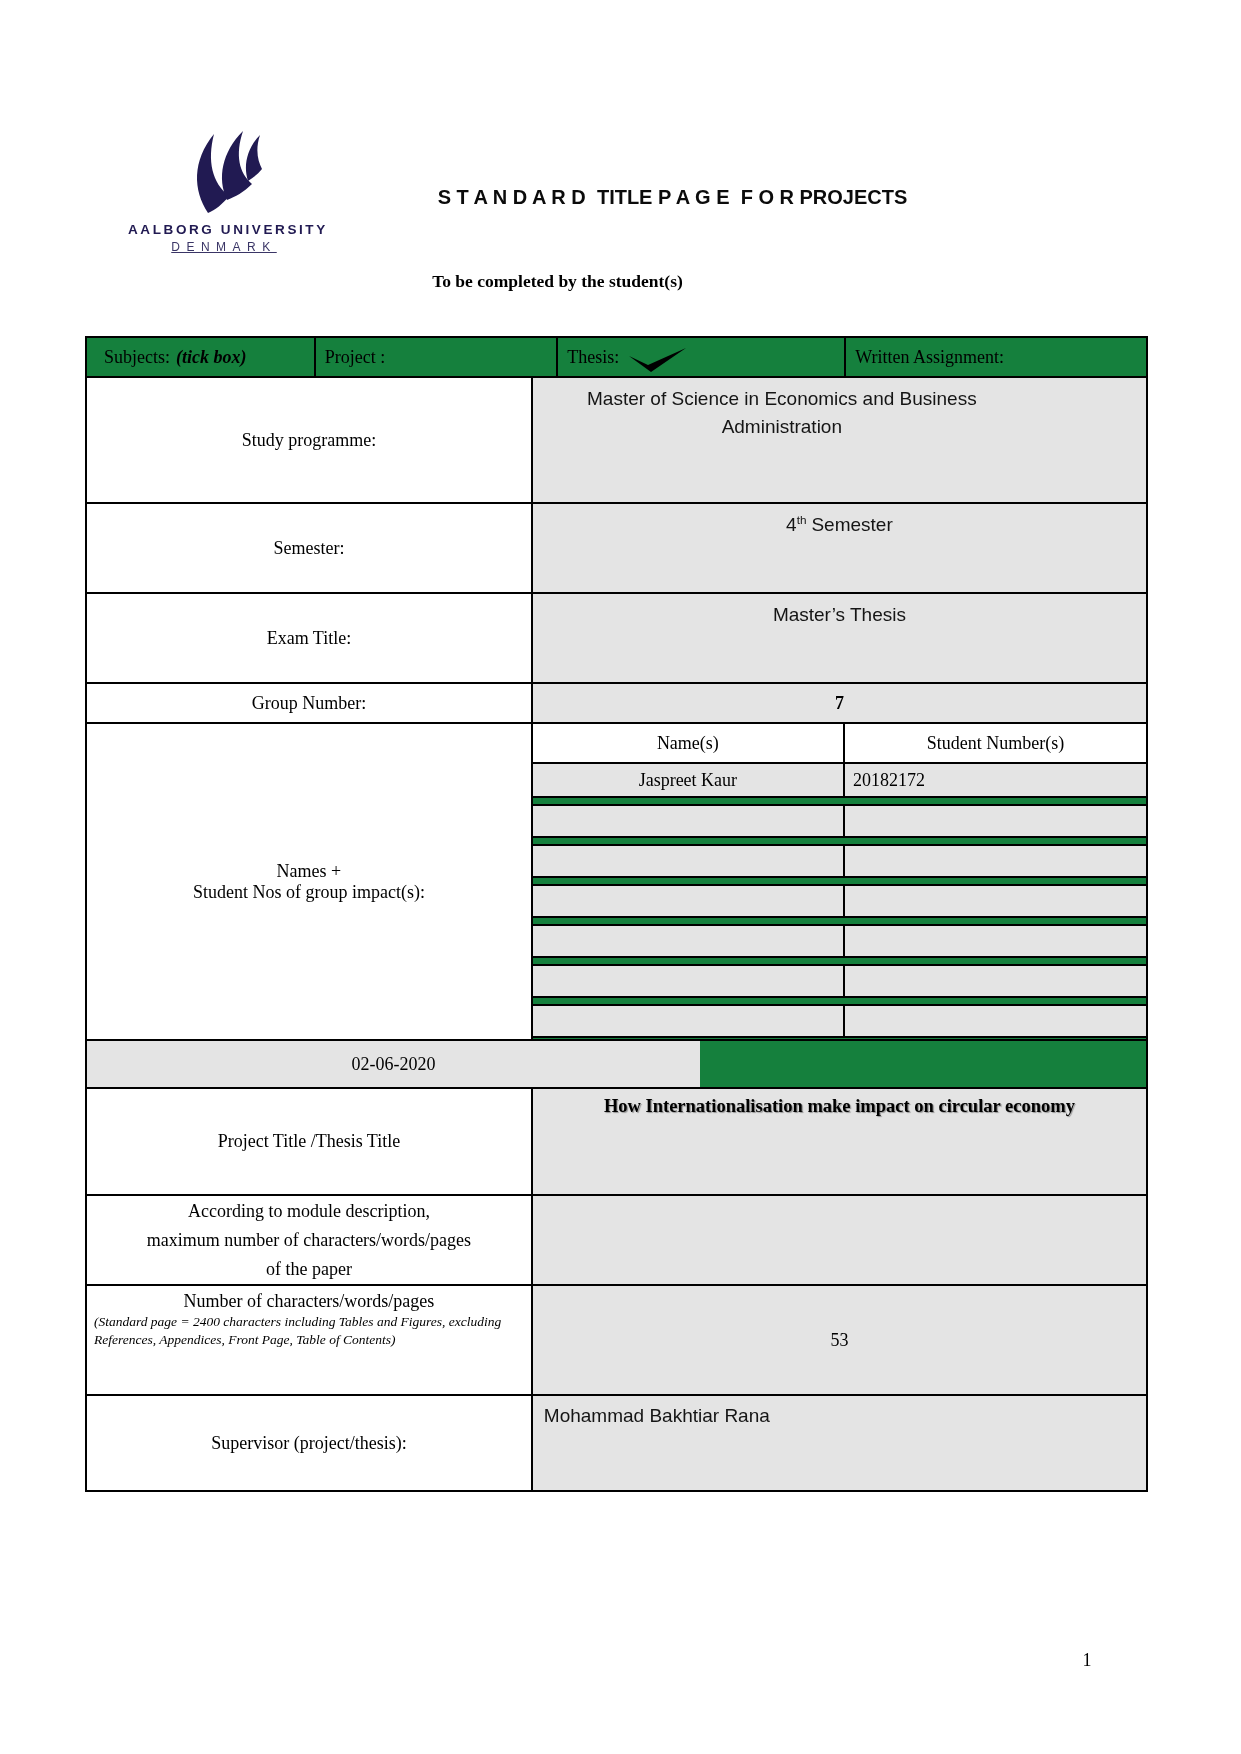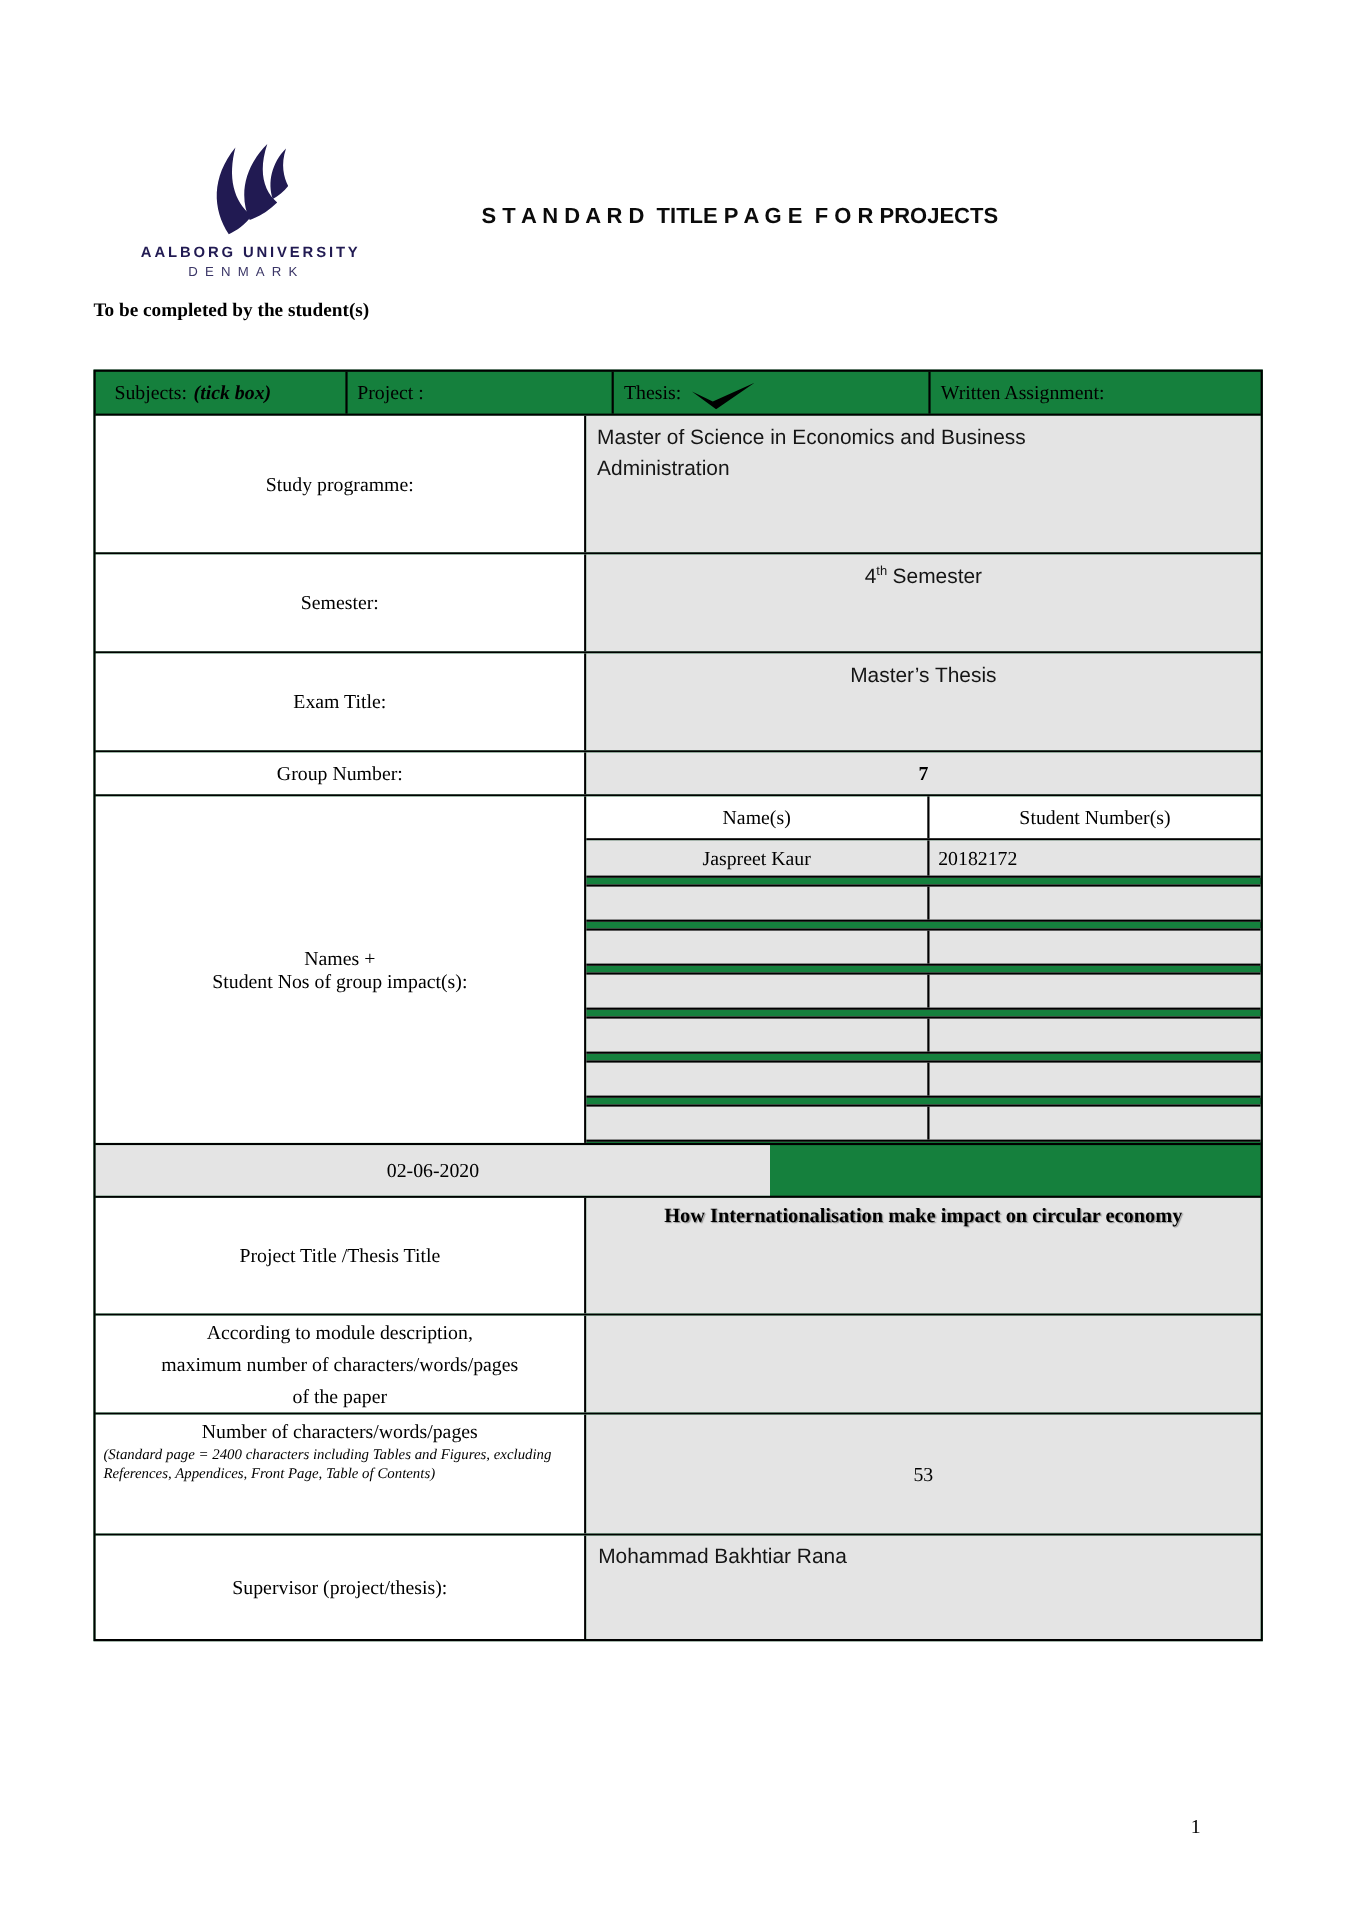--- a/index.html
+++ b/index.html
@@ -16,32 +16,32 @@
 
   
   .logo-block { position:absolute; left:128px; top:128px; width:192px; text-align:center; }
   .logo-swirl { display:block; margin:0 auto 8px auto; }
   .logo-org {
     font-family:"Liberation Sans", sans-serif; font-weight:bold;
     font-size:13.5px; letter-spacing:2.6px; color:#211a52; white-space:nowrap;
   }
   .logo-country {
     font-family:"Liberation Sans", sans-serif; font-weight:400;
-    font-size:12px; letter-spacing:6.5px; color:#3a3566; margin-top:3px; white-space:nowrap;
+    font-size:12px; letter-spacing:6.5px; color:#3a3566; margin-top:3px; white-space:nowrap;text-decoration:underline;
   }
 
   
   .doc-title {
     position:absolute; left:400px; top:186px; width:545px;
     font-family:"Liberation Sans", sans-serif; font-weight:700;
     font-size:20px; text-align:center; white-space:pre; color:#0b0b0b;
   }
   .doc-subtitle {
     position:absolute; left:85px; top:271px; width:945px;
-    font-weight:700; font-size:17.5px; text-align:left;
+    font-weight:700; font-size:17.5px; text-align:center;
   }
 
   
   .form-table {
     position:absolute; left:85px; top:336px; width:1063px;
     border:2px solid #000; background:#15803d; font-size:18px;
   }
   .fr { display:flex; border-bottom:2px solid #000; }
   .fr:last-child { border-bottom:none; }
   .cell { position:relative; }
@@ -60,21 +60,21 @@
 
   
   .label-cell {
     width:42.1%; display:flex; flex-direction:column;
     align-items:center; justify-content:center; text-align:center;
     background:#fff;
   }
   .value-cell { width:57.9%; }
 
   .r2 { height:126px; }
-  .r2 .value-cell { padding:7px 10px; }
+  .r2 .value-cell { padding:7px 10px;text-align:center; }
   .v-sans {
     font-family:"Liberation Sans", sans-serif; font-size:19px; color:#151515;
     line-height:1.45;
   }
   .wrap-narrow { max-width:478px; }
 
   .r3, .r4 { height:90px; }
   .v-top-center { text-align:center; padding-top:7px; }
   sup.ord { font-size:0.62em; vertical-align:super;text-align:right; }
   .gap-left { margin-left:5px; }

